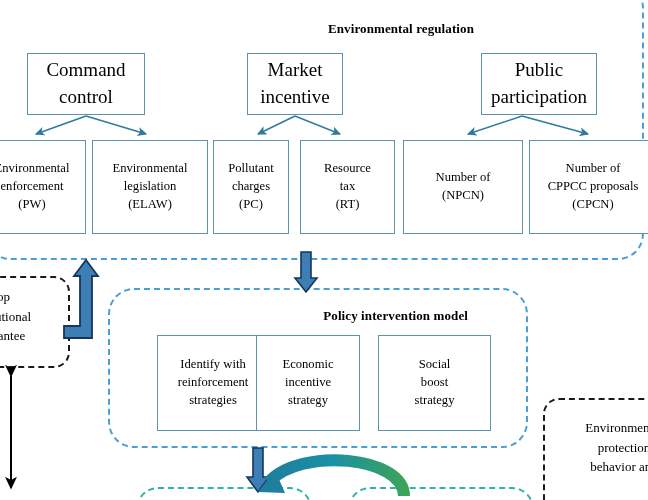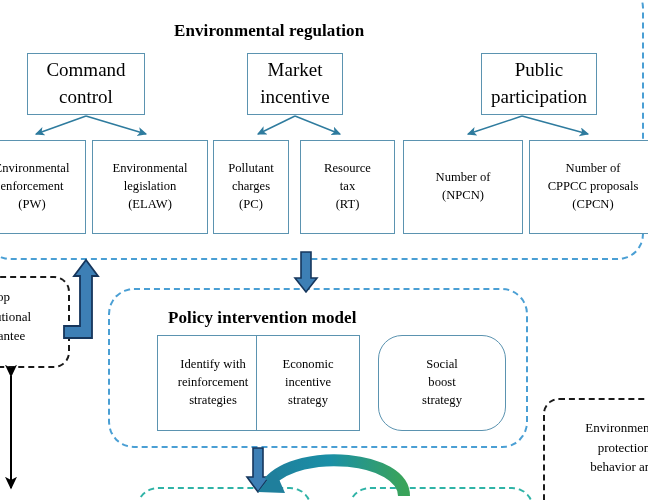--- a/index.html
+++ b/index.html
@@ -9,21 +9,21 @@
   .dashed-panel{position:absolute;box-sizing:border-box;}
   .panel-blue{border:2px dashed #4a9fd4;border-radius:26px;background:transparent;}
   .panel-black{border:2px dashed #1a1a1a;border-radius:16px;background:transparent;}
   .panel-teal{border:2px dashed #2fb3a6;border-radius:22px;background:transparent;}
 
   .sbox{position:absolute;box-sizing:border-box;border:1.3px solid #5b93b0;background:#ffffff;
         display:flex;flex-direction:column;align-items:center;justify-content:center;
         text-align:center;line-height:1.42;font-size:19px;}
   .sbox.small{font-size:12.6px;}
 
-  .title{position:absolute;font-weight:bold;text-align:left;font-size:17px;letter-spacing:.1px;}
+  .title{position:absolute;font-weight:bold;text-align:right;font-size:13px;letter-spacing:.1px;}
 
   .plain{position:absolute;text-align:center;line-height:1.5;font-size:13.2px;}
 
   svg.ov{position:absolute;left:0;top:0;width:648px;height:500px;overflow:visible;pointer-events:none;}
 </style>
 </head>
 <body>
 
 <div id="stage">
 
@@ -94,21 +94,21 @@
   <div class="sbox small" style="left:122px;top:335px;width:112px;height:96px;margin-left:35px;">
     <span>Identify with</span>
     <span>reinforcement</span>
     <span>strategies</span>
   </div>
   <div class="sbox small" style="left:256px;top:335px;width:104px;height:96px;">
     <span>Economic</span>
     <span>incentive</span>
     <span>strategy</span>
   </div>
-  <div class="sbox small" style="left:378px;top:335px;width:128px;height:96px;border-radius:24px;">
+  <div class="sbox small" style="left:378px;top:335px;width:113px;height:96px;">
     <span>Social</span>
     <span>boost</span>
     <span>strategy</span>
   </div>
 
   <div class="dashed-panel panel-teal" style="left:136px;top:487px;width:176px;height:60px;"></div>
   <div class="dashed-panel panel-teal" style="left:348px;top:487px;width:186px;height:60px;"></div>
 
   <svg class="ov" viewBox="0 0 648 500">
     <defs>

